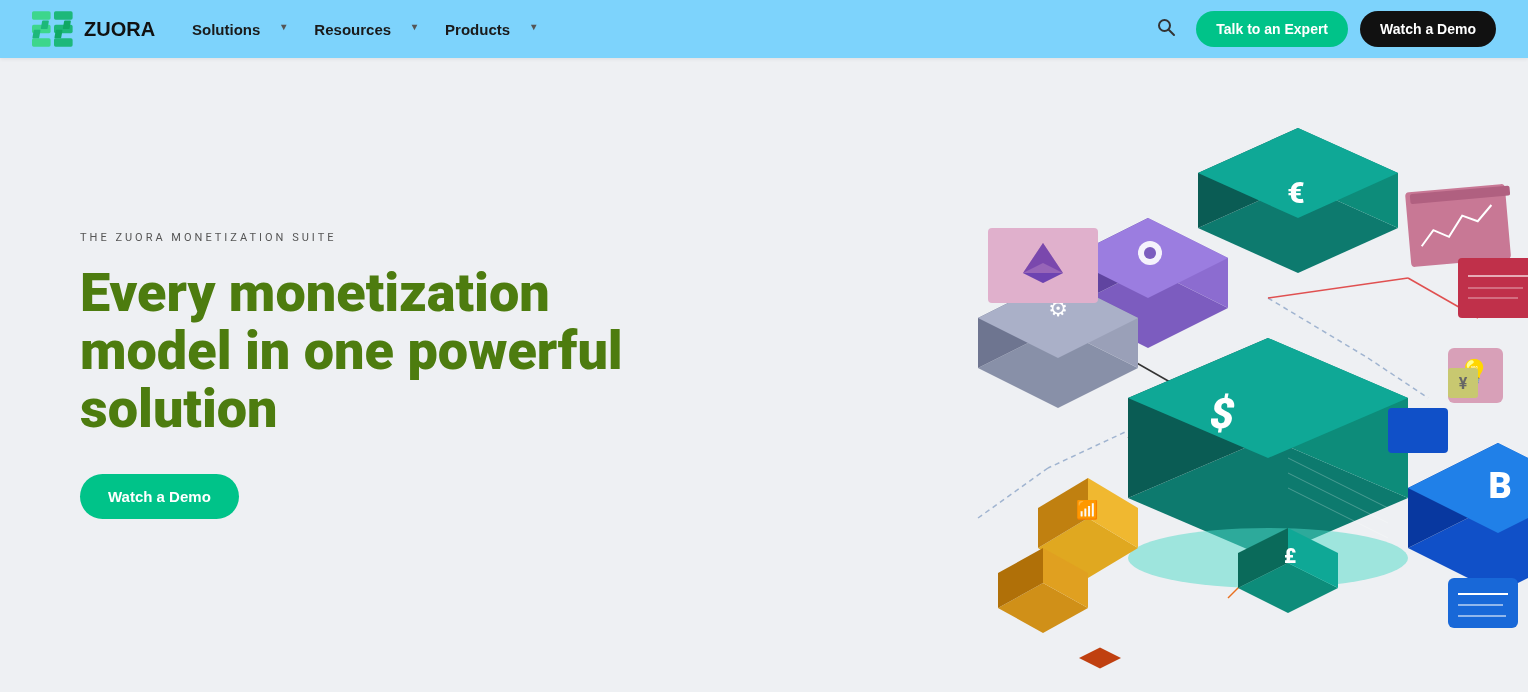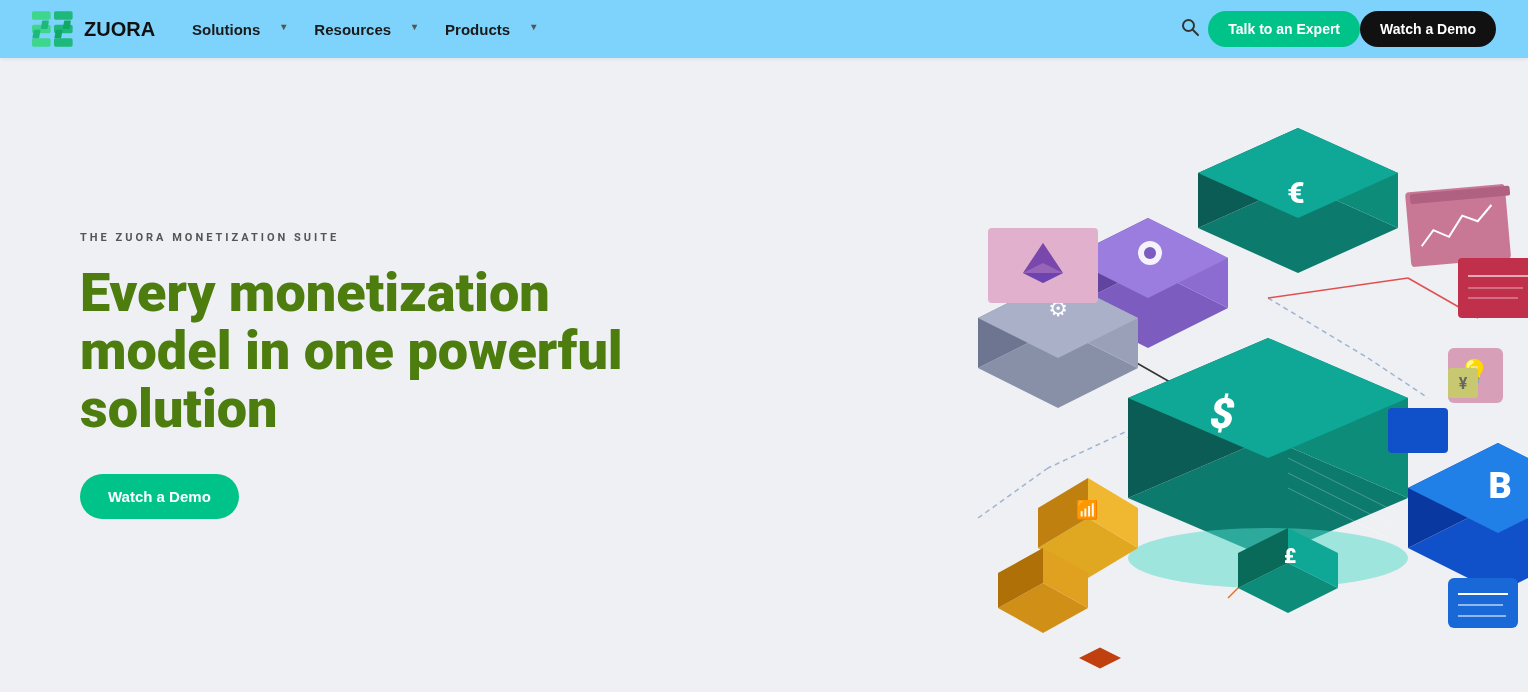--- a/index.html
+++ b/index.html
@@ -16,21 +16,21 @@
     .nav-left { display: flex; align-items: center; gap: 36px; }
     .logo-wrap { display: flex; align-items: center; gap: 8px; text-decoration: none; }
     .logo-icon { width: 44px; height: 36px; }
     .nav-links { display: flex; align-items: center; gap: 28px; }
     .nav-link {
       display: flex; align-items: flex-start; gap: 21px;
       font-size: 15px; color: #1a1a1a; cursor: pointer;
       font-weight: 700; text-decoration: none; border: none; background: none;
     }
     .chevron { font-size: 10px; color: #555; }
-    .nav-right { display: flex; align-items: center; }
+    .nav-right { display: flex; align-items: center; gap: 12px; }
     .search-btn {
       background: none; border: none; cursor: pointer;
       width: 36px; height: 36px; display: flex; align-items: center; justify-content: center;
     }
     .search-icon { font-size: 18px; color: #333; }
     .btn-expert {
       background: #00c389; color: #fff; border: none; border-radius: 24px;
       padding: 10px 20px; font-size: 14px; font-weight: 600; cursor: pointer;
       white-space: nowrap;
     }
@@ -48,21 +48,21 @@
       display: flex; align-items: center;
       padding: 0 80px;
       position: relative;
       overflow: hidden;
     }
     .hero-content {
       flex: 0 0 560px;
       z-index: 2;
     }
     .eyebrow {
-      font-size: 11px; font-weight: 700; letter-spacing: 3px;
+      font-size: 11px; font-weight: 400; letter-spacing: 3px;
       color: #555; text-transform: uppercase; margin-bottom: 20px;
     }
     .hero-title {
       font-size: 54px; font-weight: 900; line-height: 1.08;
       color: #4d7c0f; margin-bottom: 36px;
     }
     .btn-demo-hero {
       background: #00c389; color: #fff; border: none; border-radius: 28px;
       padding: 14px 28px; font-size: 15px; font-weight: 700; cursor: pointer;
     }

